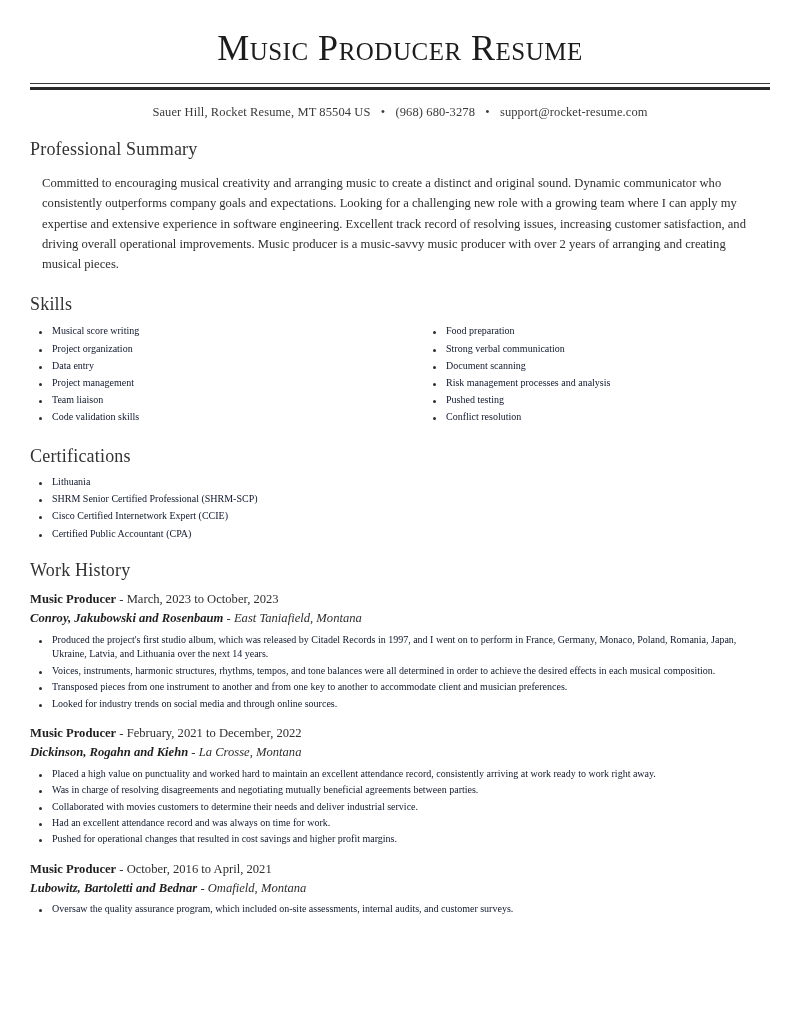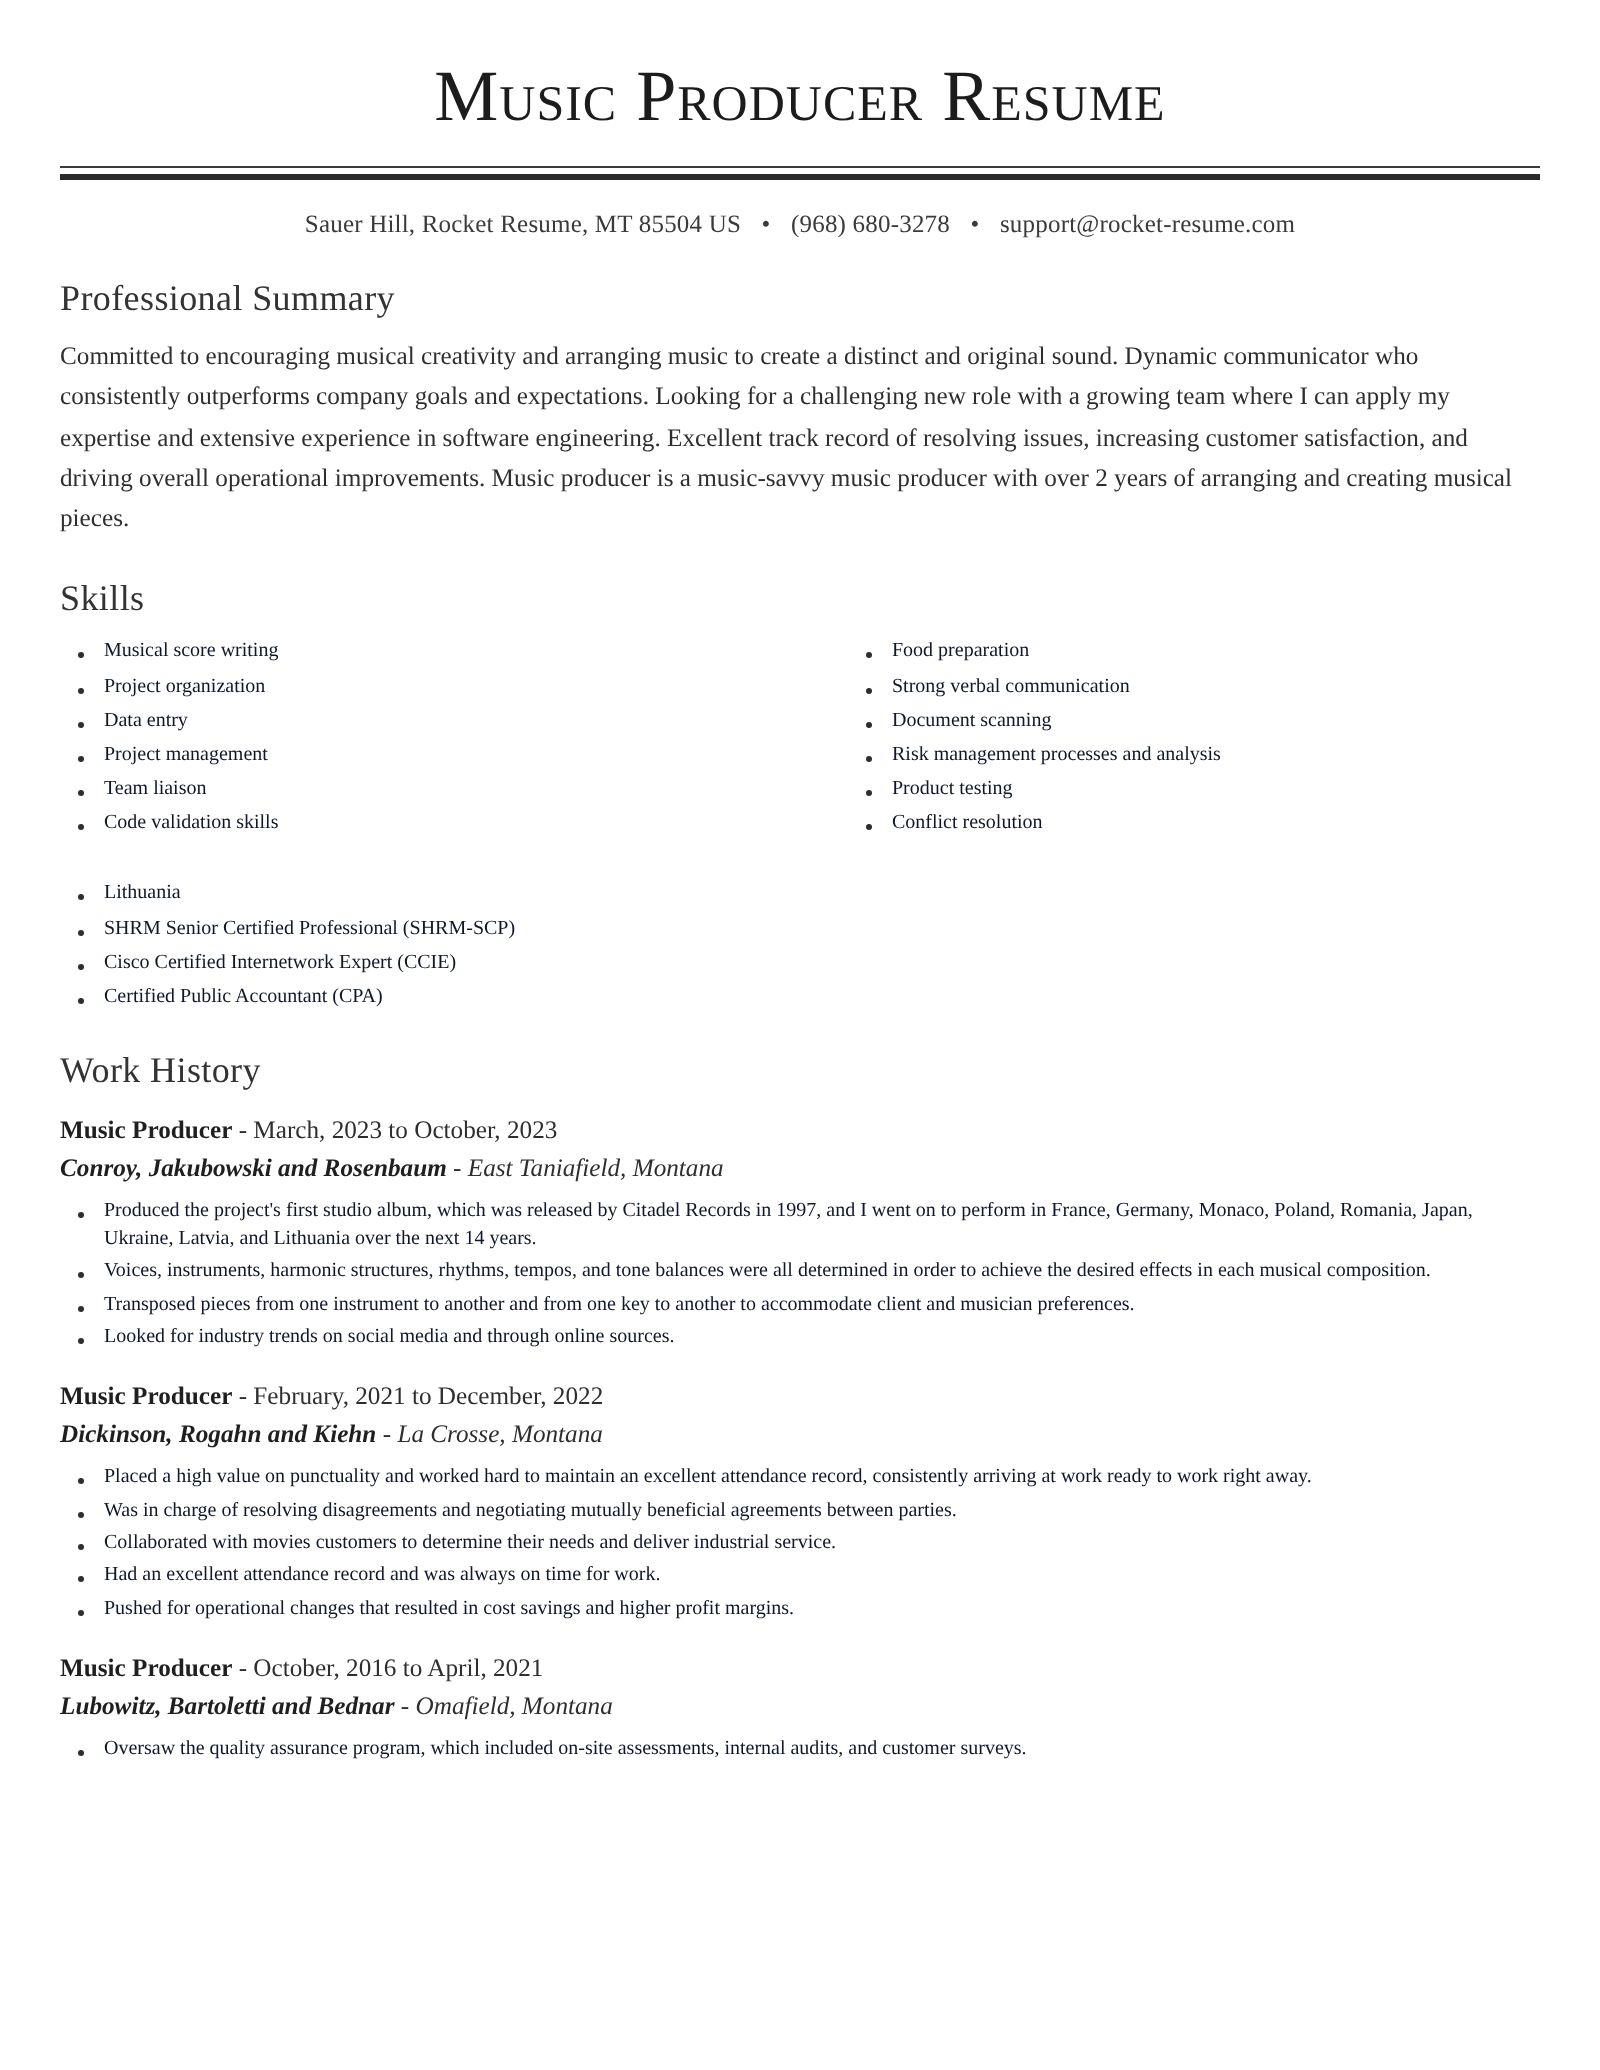--- a/index.html
+++ b/index.html
@@ -78,21 +78,21 @@
     font-size: 18px;
     color: #333333;
     margin: 0 0 7px 0;
     line-height: 1.25;
     letter-spacing: 0.2px;
   }
   .summary-text {
     font-size: 12.6px;
     line-height: 1.62;
     color: #2e2e2e;
-    margin: 0;
+    margin: 12px;
     text-align: left;
   }
 
   
   ul.bullets {
     list-style: none;
     margin: 2px 0 0 0;
     padding: 0;
   }
   ul.bullets > li {
@@ -208,28 +208,29 @@
             <li>Team liaison</li>
             <li>Code validation skills</li>
           </ul>
       </div>
       <div class="col right">
         <ul class="bullets" id="skills-right">
             <li>Food preparation</li>
             <li>Strong verbal communication</li>
             <li>Document scanning</li>
             <li>Risk management processes and analysis</li>
-            <li>Product testing</li>
+            <li>Pushed testing</li>
             <li>Conflict resolution</li>
           </ul>
       </div>
     </div>
   </div>
 
   <div class="section">
+    <h2 class="section-title">Certifications</h2>
     <ul class="bullets" id="certs-list">
         <li>Lithuania</li>
         <li>SHRM Senior Certified Professional (SHRM-SCP)</li>
         <li>Cisco Certified Internetwork Expert (CCIE)</li>
         <li>Certified Public Accountant (CPA)</li>
       </ul>
   </div>
 
   <div class="section">
     <h2 class="section-title">Work History</h2>

